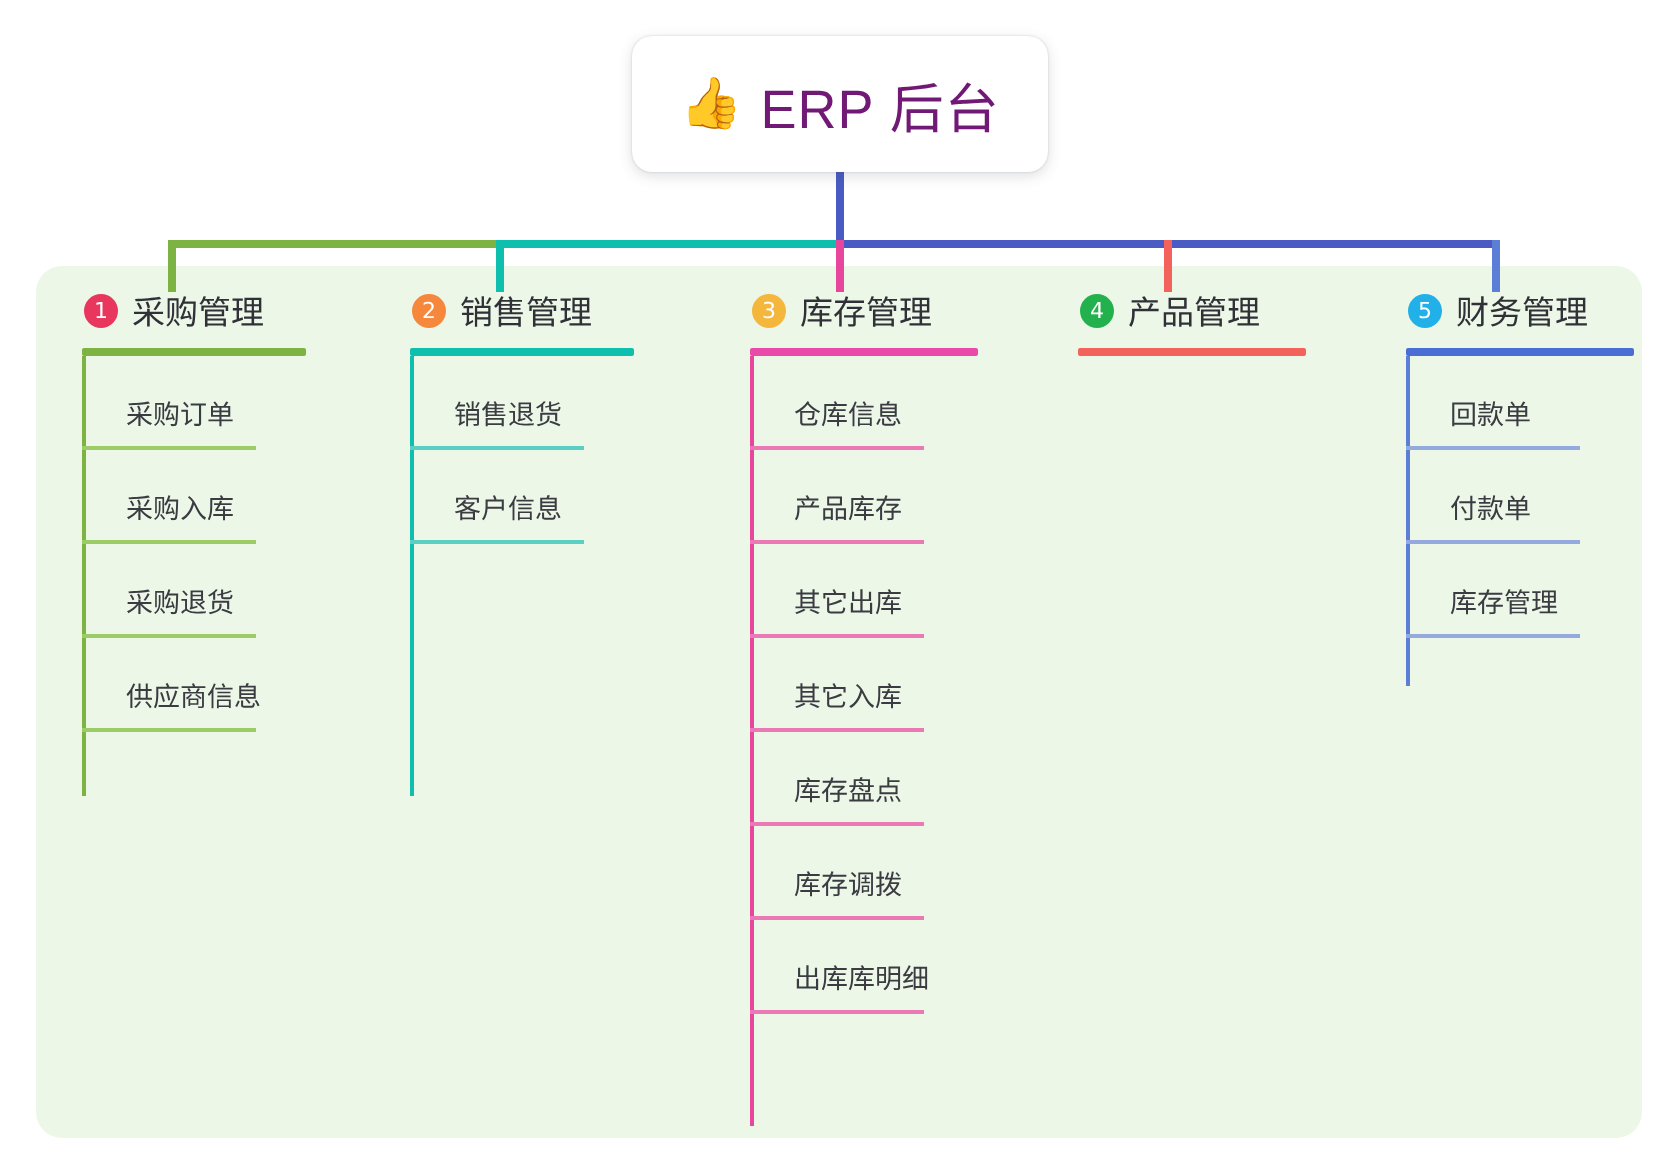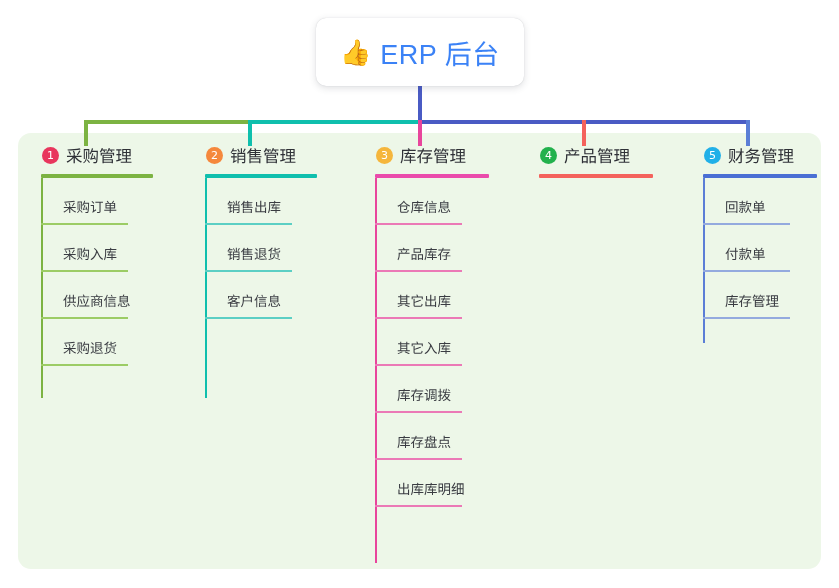--- a/index.html
+++ b/index.html
@@ -41,21 +41,21 @@
     align-items: center;
     gap: 9px;
   }
   .root-emoji {
     font-size: 25px;
     line-height: 1;
     color: #f5b63c;
   }
   .root-label {
     font-size: 27px;
-    color: #3b82f6;
+    color: #701a75;
     letter-spacing: 0.5px;
     white-space: nowrap;
   }
 
   
   .panel {
     position: absolute;
     left: 18px;
     top: 133px;
     width: 803px;
@@ -185,42 +185,38 @@
           <div class="leaf-spine" style="background: rgb(124, 179, 66); height: 220px;"></div>
           <div class="leaf">
             <span class="leaf-text">采购订单</span>
             <div class="leaf-rule" style="background: rgb(156, 204, 101);"></div>
           </div>
           <div class="leaf">
             <span class="leaf-text">采购入库</span>
             <div class="leaf-rule" style="background: rgb(156, 204, 101);"></div>
           </div>
           <div class="leaf">
+            <span class="leaf-text">采购退货</span>
+            <div class="leaf-rule" style="background: rgb(156, 204, 101);"></div>
+          </div>
+          <div class="leaf">
             <span class="leaf-text">供应商信息</span>
-            <div class="leaf-rule" style="background: rgb(156, 204, 101);"></div>
-          </div>
-          <div class="leaf">
-            <span class="leaf-text">采购退货</span>
             <div class="leaf-rule" style="background: rgb(156, 204, 101);"></div>
           </div>
         </div>
       </div>
       <div class="column" style="left: 192px;">
         <div class="col-header">
           <span class="badge" style="background: rgb(245, 136, 60);">2</span>
           <span class="col-title">销售管理</span>
         </div>
         <div class="header-rule" style="background: rgb(15, 191, 173); width: 112px; margin-left: 13px;"></div>
         <div class="leaf-list">
           <div class="leaf-spine" style="background: rgb(15, 191, 173); height: 220px;"></div>
           <div class="leaf">
-            <span class="leaf-text">销售出库</span>
-            <div class="leaf-rule" style="background: rgb(92, 207, 196);"></div>
-          </div>
-          <div class="leaf">
             <span class="leaf-text">销售退货</span>
             <div class="leaf-rule" style="background: rgb(92, 207, 196);"></div>
           </div>
           <div class="leaf">
             <span class="leaf-text">客户信息</span>
             <div class="leaf-rule" style="background: rgb(92, 207, 196);"></div>
           </div>
         </div>
       </div>
       <div class="column" style="left: 362px;">
@@ -241,25 +237,25 @@
           </div>
           <div class="leaf">
             <span class="leaf-text">其它出库</span>
             <div class="leaf-rule" style="background: rgb(235, 121, 182);"></div>
           </div>
           <div class="leaf">
             <span class="leaf-text">其它入库</span>
             <div class="leaf-rule" style="background: rgb(235, 121, 182);"></div>
           </div>
           <div class="leaf">
+            <span class="leaf-text">库存盘点</span>
+            <div class="leaf-rule" style="background: rgb(235, 121, 182);"></div>
+          </div>
+          <div class="leaf">
             <span class="leaf-text">库存调拨</span>
-            <div class="leaf-rule" style="background: rgb(235, 121, 182);"></div>
-          </div>
-          <div class="leaf">
-            <span class="leaf-text">库存盘点</span>
             <div class="leaf-rule" style="background: rgb(235, 121, 182);"></div>
           </div>
           <div class="leaf">
             <span class="leaf-text">出库库明细</span>
             <div class="leaf-rule" style="background: rgb(235, 121, 182);"></div>
           </div>
         </div>
       </div>
       <div class="column" style="left: 526px;">
         <div class="col-header">

